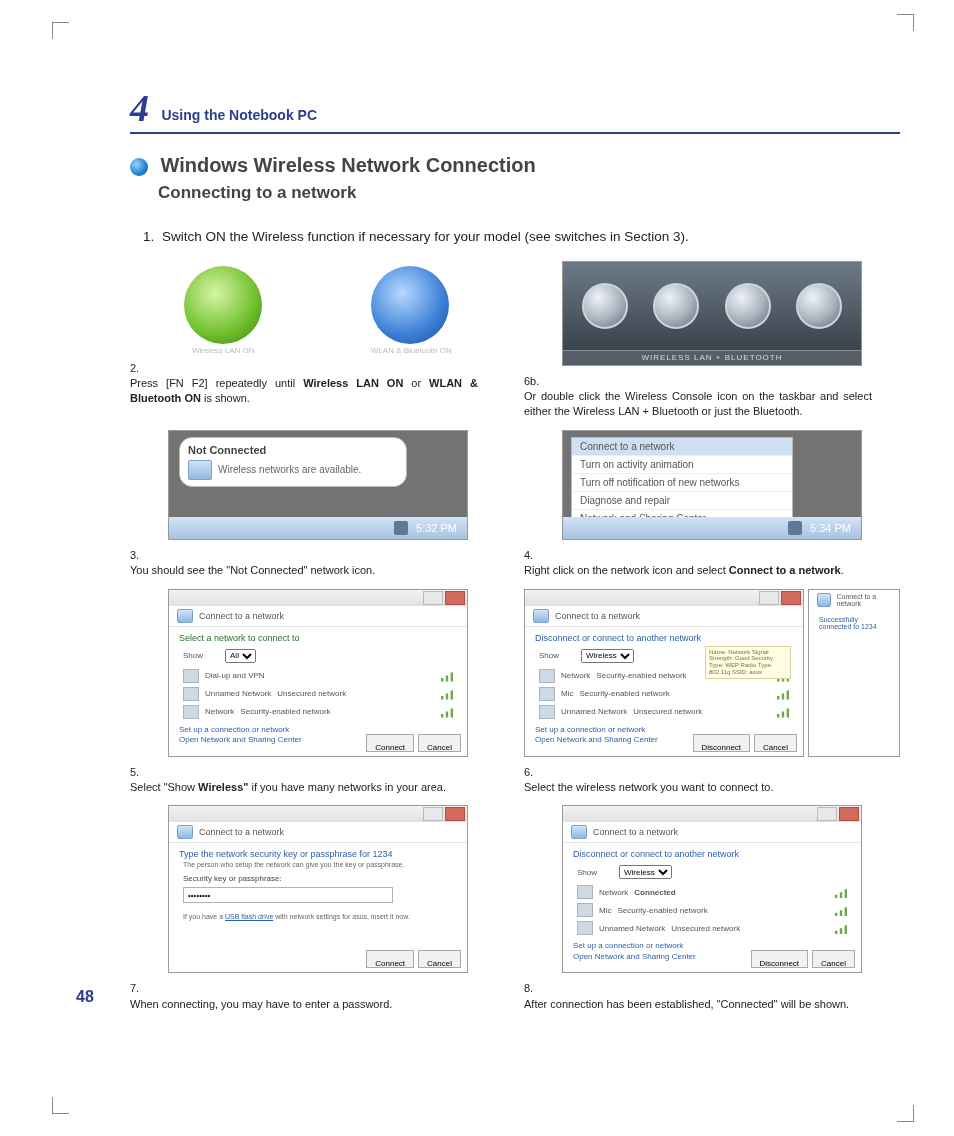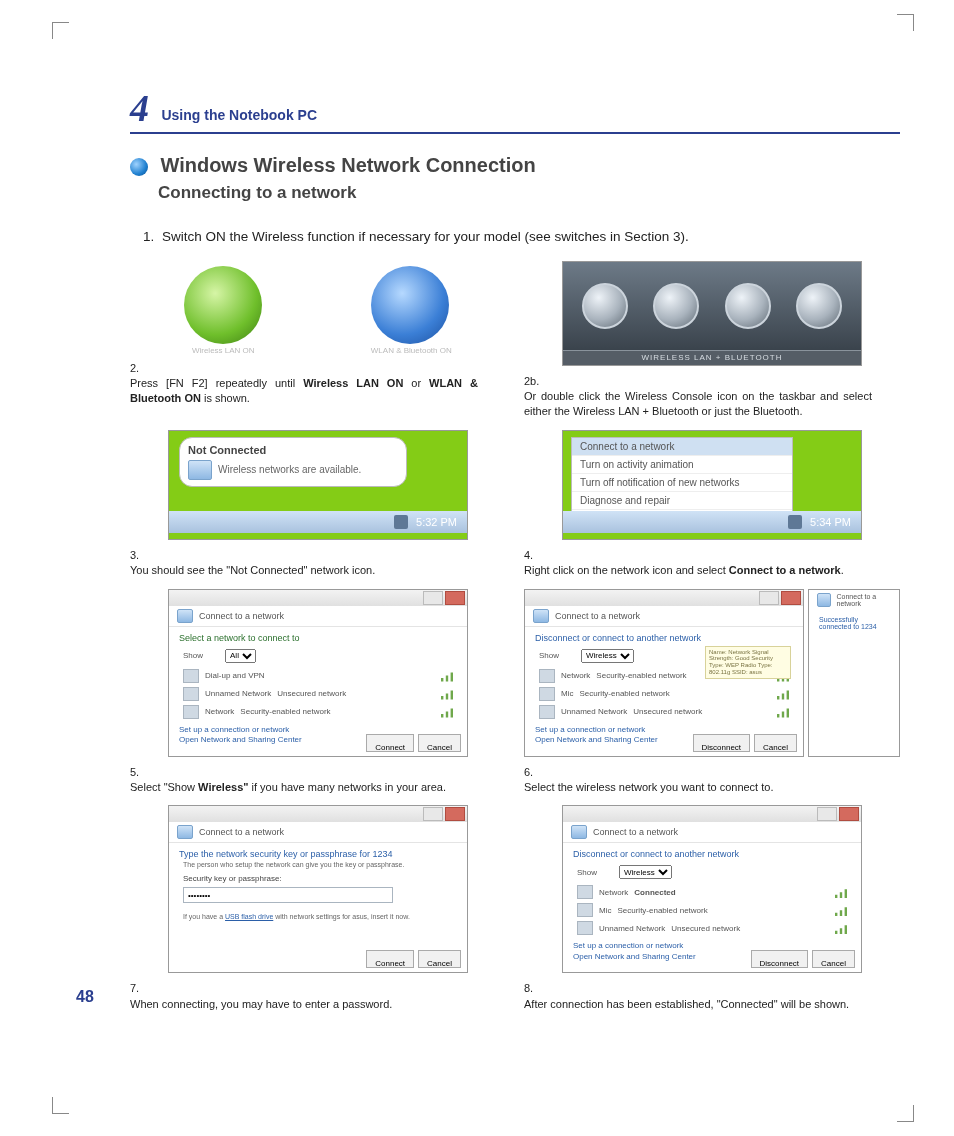--- a/index.html
+++ b/index.html
@@ -13,42 +13,42 @@
 .chaptitle{display:inline-block;font-weight:bold;font-size:14px;color:#2b3f8f;vertical-align:baseline;position:relative;top:-6px}
 .chaprule{height:2px;background:#2b3f8f;margin-top:2px;margin-bottom:20px;width:100%}
 .globe{display:inline-block;width:18px;height:18px;border-radius:50%;background:radial-gradient(circle at 35% 35%,#9fd3ff,#1e7fcf 60%,#0a4c8a);vertical-align:top;margin-right:8px;margin-top:4px}
 .sectitle{display:inline-block;font-weight:bold;font-size:20px;color:#444;margin-bottom:6px}
 .subsectitle{font-weight:bold;font-size:17px;color:#444;margin-left:28px;margin-bottom:24px}
 .pagenum{position:absolute;left:76px;bottom:130px;font-weight:bold;color:#2b3f8f;font-size:16px}
 ol.steps{list-style:decimal;margin:0 0 14px 28px;padding:0;font-size:13.5px;line-height:1.45}
 ol.steps>li{margin-bottom:4px;padding-left:4px}
 .cols{display:flex;gap:18px}
 .col{width:50%}
-.fig{border:1px solid #999;background:#84cc16;box-sizing:border-box;width:300px;margin:0 auto 8px auto;font-size:9px;color:#555}
+.fig{border:1px solid #999;background:#737373;box-sizing:border-box;width:300px;margin:0 auto 8px auto;font-size:9px;color:#555}
 .stepnum{font-size:11px;line-height:1.4}
 .stepnum .n{display:inline-block;width:26px;vertical-align:top}
 .stepnum .t{display:inline-block;width:calc(100% - 28px);vertical-align:top;text-align:justify}
 .stepnum{margin-bottom:10px}
 b{font-weight:bold}
 .iconrow{display:flex;align-items:flex-end;justify-content:space-around;height:94px;margin-bottom:6px}
 .wicon{width:78px;height:78px;border-radius:50%}
 .wicon.green{background:radial-gradient(circle at 40% 35%,#d6f5a6,#6fbf2b 60%,#3b7a12)}
 .wicon.blue{background:radial-gradient(circle at 40% 35%,#b6d9ff,#3b7fd6 60%,#1a4d9c)}
 .wlabel{text-align:center;font-size:8px;color:#bbb;margin-top:2px}
 
 .bar2b{height:88px;background:linear-gradient(#6d7a87,#3a434c);display:flex;align-items:center;justify-content:space-around;padding:0 6px}
 .ic{width:42px;height:42px;border-radius:50%;background:radial-gradient(circle at 35% 30%,#eef3f8,#a9b3bd 55%,#5f6a74);border:2px solid #ccd4dc}
 .bar2b-label{text-align:center;font-size:8px;letter-spacing:1px;color:#d7dde2;background:#555d66;height:14px;line-height:14px;border-top:1px solid #8a939c}
 
 .s3{height:110px;position:relative}
 .s3-pop{position:absolute;left:10px;top:6px;width:210px;background:#fff;border:1px solid #bbb;border-radius:13px;padding:6px 8px;font-size:11px}
 .s3-pop .hd{font-weight:bold;color:#444;margin-bottom:4px}
 .s3-pop .bd{display:flex;align-items:center;gap:6px;color:#666;font-size:10px}
 .pcicon{width:22px;height:18px;background:linear-gradient(#cfe3f7,#8eb8e3);border:1px solid #7aa3cc;border-radius:2px}
-.taskbar{position:absolute;left:0;right:0;bottom:6px;height:22px;background:linear-gradient(#d0e3f6,#a9c2de);display:flex;align-items:center;justify-content:flex-end;padding-right:10px;font-size:11px;color:#fff;gap:8px}
+.taskbar{position:absolute;left:0;right:0;bottom:0;height:22px;background:linear-gradient(#d0e3f6,#a9c2de);display:flex;align-items:center;justify-content:flex-end;padding-right:10px;font-size:11px;color:#fff;gap:8px}
 .tbicon{width:14px;height:14px;background:#5e7896;border-radius:2px}
 
 .s4{height:110px;position:relative}
 .menu{position:absolute;left:8px;top:6px;width:220px;background:#fff;border:1px solid #bbb;font-size:10px}
 .menu div{padding:3px 8px;border-bottom:1px solid #eee;color:#555}
 .menu div.sel{background:#cfe0f2}
 
 .dlg{height:168px;position:relative;background:#fff}
 .dlg-title{height:16px;background:linear-gradient(#f3f3f3,#e0e0e0);display:flex;justify-content:flex-end;align-items:center;padding:0 2px;gap:2px}
 .wbtn{width:18px;height:12px;background:#e8e8e8;border:1px solid #bbb}
@@ -122,21 +122,21 @@
         <div class="fig" style="padding:0;width:300px">
           <div class="bar2b">
             <div class="ic"></div>
             <div class="ic"></div>
             <div class="ic"></div>
             <div class="ic"></div>
           </div>
           <div class="bar2b-label">WIRELESS LAN + BLUETOOTH</div>
         </div>
         <div class="stepnum">
-          <span class="n">2b.</span>
+          <span class="n">6b.</span>
           <span class="t">Or double click the Wireless Console icon on the taskbar and select either the Wireless LAN + Bluetooth or just the Bluetooth.</span>
         </div>
       </div>
     </div>
 
     <div class="cols">
       <div class="col">
         <div class="fig s3">
           <div class="s3-pop">
             <div class="hd">Not Connected</div>

